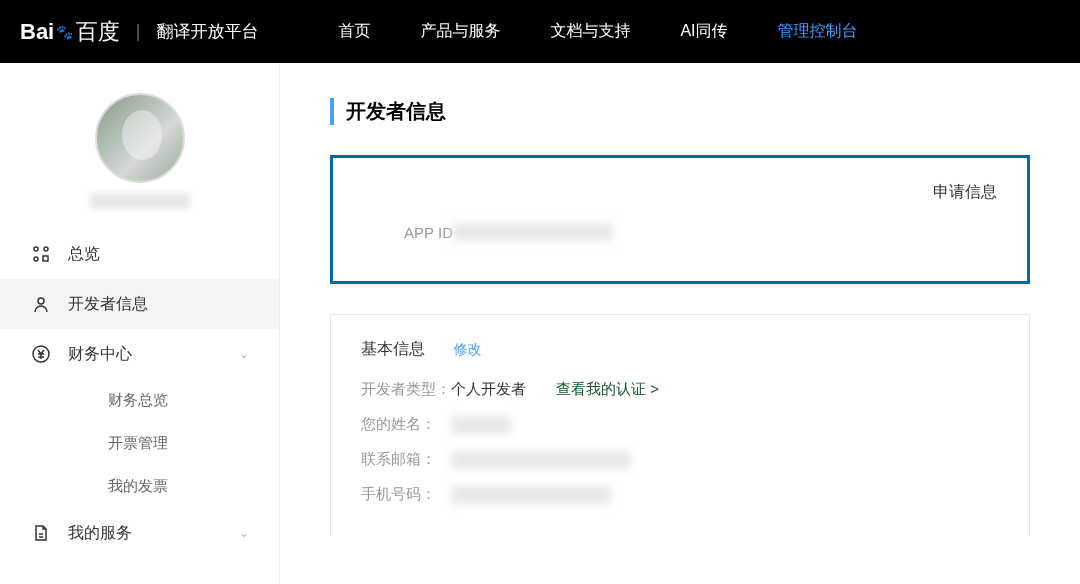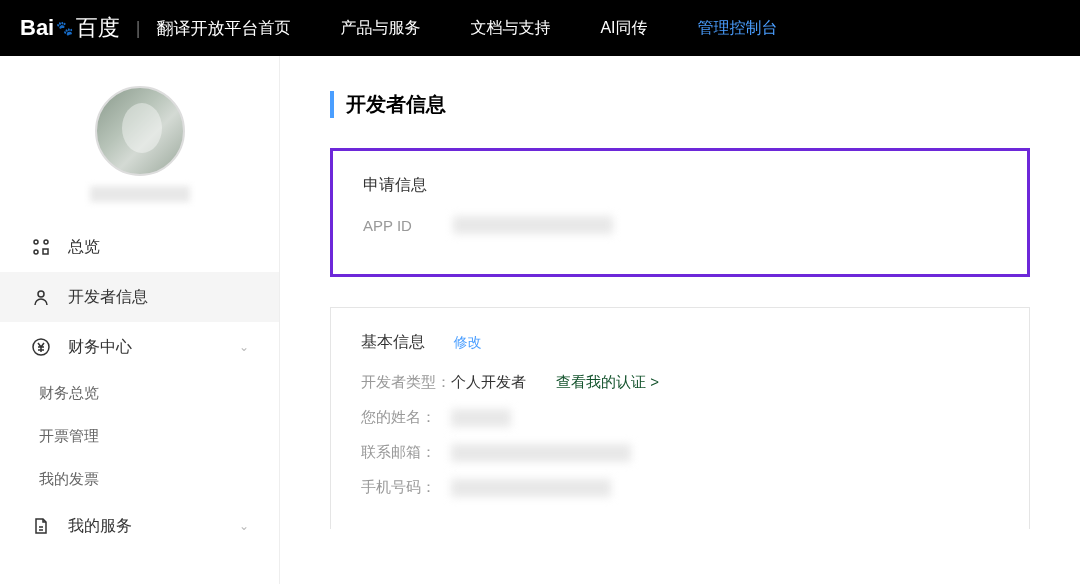--- a/index.html
+++ b/index.html
@@ -1,53 +1,53 @@
 <!DOCTYPE html>
 <html><head>
   <meta charset="utf-8">
   <style>
     * { margin: 0; padding: 0; box-sizing: border-box; }
     body { font-family: "Microsoft YaHei", Arial, sans-serif; font-size: 14px; color: #333; background: #fff; }
     
     
-    .header { background: #000; height: 56px; display: flex; align-items: center; padding: 0 20px; }
+    .header { background: #000; height: 63px; display: flex; align-items: center; padding: 0 20px; }
     .logo-area { display: flex; align-items: center; gap: 12px; }
     .logo { color: #fff; font-size: 22px; font-weight: bold; display: flex; align-items: center; gap: 2px; }
     .logo-paw { font-size: 14px; }
     .divider { color: #666; font-size: 18px; margin: 0 4px; }
     .platform-name { color: #fff; font-size: 17px; }
-    .nav { display: flex; gap: 50px; }
+    .nav { display: flex; gap: 50px; margin-left: 80px; }
     .nav-item { color: #fff; font-size: 16px; text-decoration: none; cursor: pointer; }
     .nav-item.active { color: #4a9eff; }
     
     
     .main { display: flex; }
     
     
     .sidebar { width: 280px; padding: 30px 0 0 0; background: #fff; border-right: 1px solid #eee; min-height: 524px; }
     .avatar-section { display: flex; flex-direction: column; align-items: center; margin-bottom: 20px; }
     .avatar { width: 90px; height: 90px; border-radius: 50%; background: linear-gradient(135deg, #8a9a8c 0%, #b8c4b9 40%, #d4dad4 60%, #9aa89b 100%); border: 2px solid #ddd; position: relative; overflow: hidden; }
     .avatar::before { content: ""; position: absolute; top: 15px; left: 25px; width: 40px; height: 50px; background: rgba(255,255,255,0.4); border-radius: 50%; }
     .username { margin-top: 10px; width: 100px; height: 16px; background: #e8e8e8; filter: blur(3px); }
     
     .menu { list-style: none; margin-top: 15px; }
     .menu-item { display: flex; align-items: center; padding: 14px 30px; cursor: pointer; font-size: 16px; color: #333; }
     .menu-item.selected { background: #f5f5f5; }
     .menu-icon { width: 22px; height: 22px; margin-right: 16px; display: flex; align-items: center; justify-content: center; }
     .menu-label { flex: 1; }
     .menu-chevron { color: #bbb; font-size: 12px; }
     .submenu { list-style: none; }
-    .submenu-item { padding: 12px 30px 12px 39px; cursor: pointer; font-size: 15px; color: #666; }
+    .submenu-item { padding: 12px 30px 12px 108px; cursor: pointer; font-size: 15px; color: #666; }
     
     
     .content { flex: 1; padding: 35px 50px; }
     .page-title { font-size: 20px; font-weight: bold; color: #000; border-left: 4px solid #4a9eff; padding-left: 12px; margin-bottom: 30px; }
     
     .card { border: 1px solid #e5e5e5; padding: 24px 30px; margin-bottom: 30px; }
-    .card-highlight { border: 3px solid #6d28d9; }
+    .card-highlight { border: 3px solid #0369a1; text-align: right; }
     .card-title { font-size: 16px; color: #333; margin-bottom: 20px; }
     .card-title-link { color: #4a9eff; font-size: 14px; margin-left: 24px; cursor: pointer; }
     
     .info-row { display: flex; align-items: center; margin-bottom: 16px; font-size: 15px; }
     .info-label { color: #999; min-width: 90px; }
     .info-value { color: #333; font-family: Liberation Mono, monospace; }
     .info-link { color: #14532d; margin-left: 30px; cursor: pointer; }
     .blur-value { background: #e8e8e8; filter: blur(4px); height: 18px; display: inline-block; }
     .blur-w1 { width: 160px; }
     .blur-w2 { width: 200px; }

